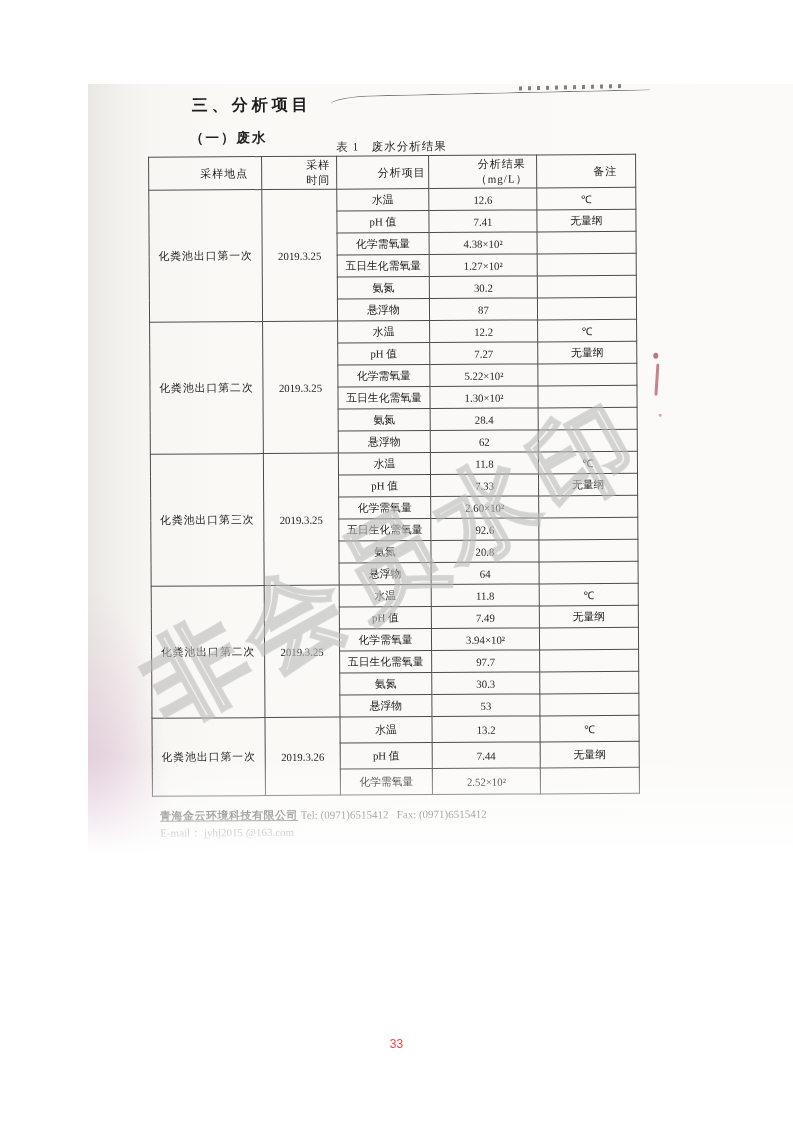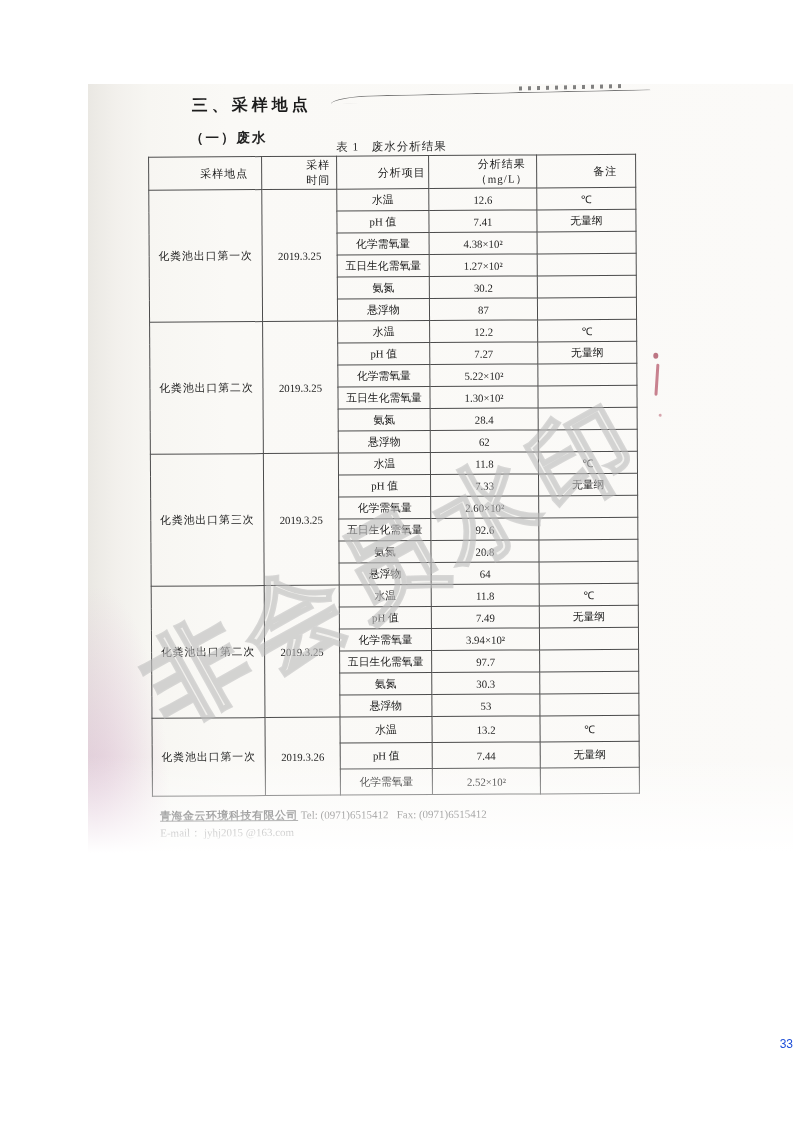--- a/index.html
+++ b/index.html
@@ -47,35 +47,35 @@
     font-family:"Liberation Serif", serif; line-height:1.55; }
   .footer-company { font-weight:bold; text-decoration:underline; letter-spacing:.5px; }
   .footer-plain { font-weight:normal; }
 
   .watermark { position:absolute; left:28px; top:400px; width:600px; text-align:left;
     font-size:100px; font-weight:bold; letter-spacing:10px; white-space:nowrap;
     transform:rotate(-29deg); transform-origin:center;
     color:rgba(204,204,204,.18); -webkit-text-stroke:2.5px rgba(186,186,186,.55);
     z-index:5; pointer-events:none; }
 
-  .page-number { position:absolute; left:0; top:1037px; width:793px; text-align:right;
-    font-size:12px; color:#1d4ed8; font-family:"Liberation Sans", sans-serif; }
+  .page-number { position:absolute; left:0; top:1037px; width:793px; text-align:center;
+    font-size:12px; color:#ef4444; font-family:"Liberation Sans", sans-serif; }
 </style>
 </head>
 <body>
 
 <div class="canvas">
 
   <div class="photo">
     <div class="content">
 
       <div class="top-edge-line"></div>
       <div class="clipped-header-marks"></div>
 
-      <div class="section-title">三、采样地点</div>
+      <div class="section-title">三、分析项目</div>
       <div class="subsection-title">（一）废水</div>
       <div class="table-caption">表 1　废水分析结果</div>
 
       <table class="results">
         <colgroup>
           <col style="width:113px">
             <col style="width:75px">
             <col style="width:92px">
           <col style="width:108px">
             <col style="width:99px">

